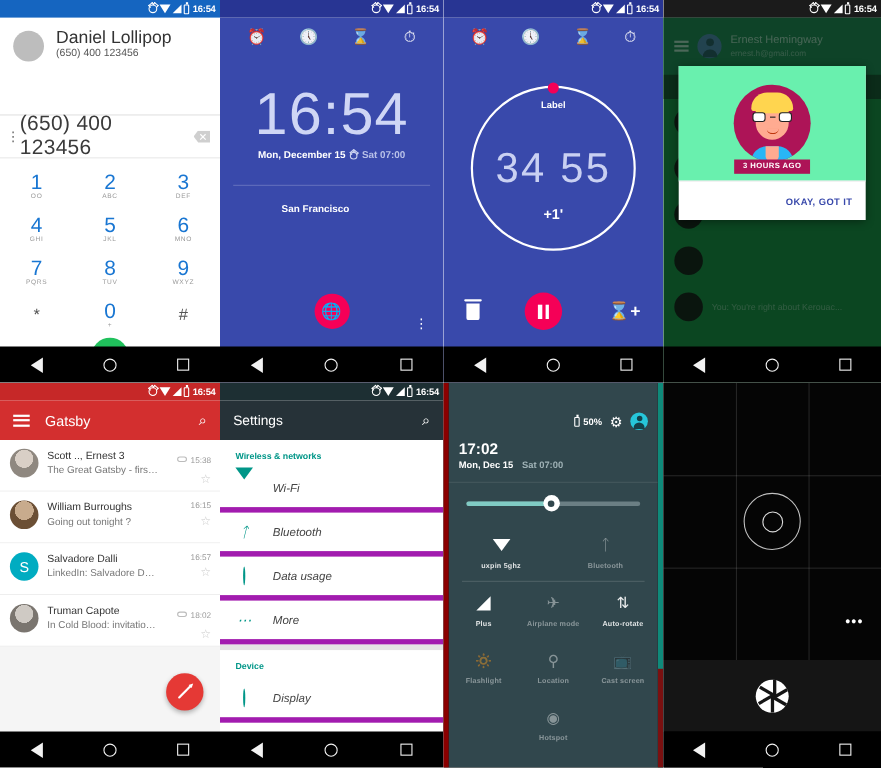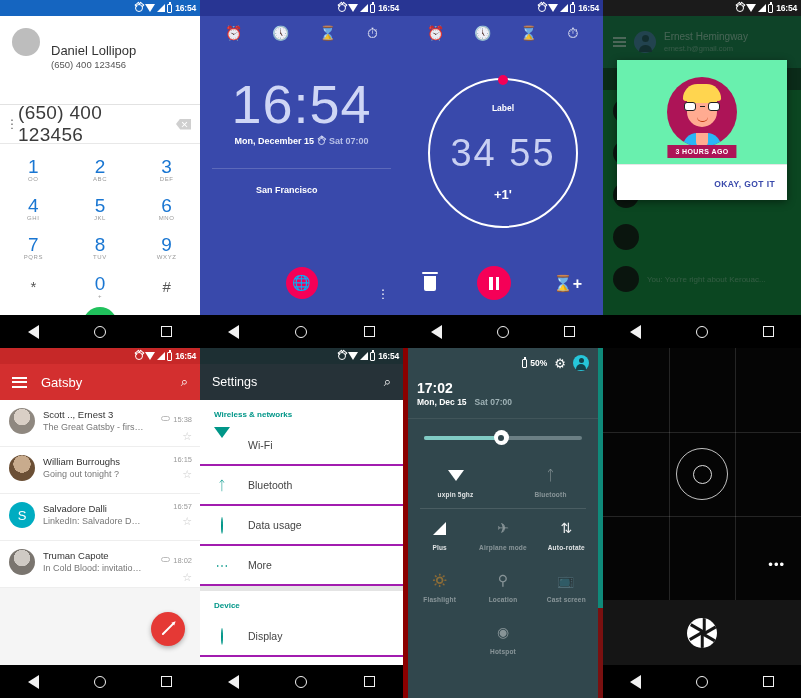--- a/index.html
+++ b/index.html
@@ -45,21 +45,21 @@
     position: absolute; bottom: 0; left: 0; right: 0; height: 33px;
     background: #000; display: flex; align-items: center; justify-content: space-around;
   }
   .nav-back { width: 0; height: 0; border-top: 7px solid transparent; border-bottom: 7px solid transparent; border-right: 11px solid #fff; opacity: .95; }
   .nav-home { width: 12px; height: 12px; border: 1.6px solid #fff; border-radius: 50%; opacity: .95; }
   .nav-recent { width: 11px; height: 11px; border: 1.6px solid #fff; opacity: .95; }
 
   
   .dial-contact { padding: 12px 10px 10px 12px; display: flex; gap: 11px; align-items: flex-start; background: #fff; height: 88px; }
   .dial-av { width: 28px; height: 28px; border-radius: 50%; background: #bdbdbd; flex: none; }
-  .dial-name { font-size: 13px; color: #333; line-height: 14px; margin-top: 16px; }
+  .dial-name { font-size: 16px; color: #333; line-height: 14px; }
   .dial-num-sm { font-size: 9.5px; color: #555; line-height: 14px; }
   .dial-input { height: 40px; background: #fff; border-top: 1px solid #e2e2e2; border-bottom: 1px solid #e8e8e8;
     display: flex; align-items: center; padding: 0 6px; gap: 4px; }
   .dial-dots { color: #666; font-size: 12px; line-height: 1; letter-spacing: 0; width: 8px; text-align: center; }
   .dial-value { flex: 1; font-size: 19px; color: #3b3b3b; letter-spacing: .3px; font-family: "Liberation Sans", sans-serif; }
   .dial-del { width: 15px; height: 11px; background: #cfcfcf; position: relative; flex: none; margin-right: 3px;
      clip-path: polygon(28% 0, 100% 0, 100% 100%, 28% 100%, 0 50%); }
   .dial-del:before, .dial-del:after { content: ""; position: absolute; left: 5px; top: 5px; width: 7px; height: 1.2px; background: #fff; }
   .dial-del:before { transform: rotate(45deg); }
   .dial-del:after { transform: rotate(-45deg); }
@@ -86,21 +86,21 @@
   .city-name { font-size: 9px; color: #fff; font-weight: bold; }
   .city-time { font-size: 30px; color: #9fa9e0; font-weight: 300; letter-spacing: .5px; }
   .clock-bottom { position: absolute; bottom: 33px; left: 0; right: 0; height: 64px; display: flex; align-items: center; justify-content: center; }
   .fab-pink { width: 32px; height: 32px; border-radius: 50%; background: #F50057; display: flex; align-items: center; justify-content: center; color: #fff; font-size: 15px; }
   .clock-overflow { position: absolute; right: 14px; bottom: 52px; color: #fff; font-size: 12px; letter-spacing: 0; line-height: 4px; text-align: center; }
 
   
   .timer-ring { width: 150px; height: 150px; border: 2px solid #fff; border-radius: 50%; margin: 28px auto 0; position: relative;
      display: flex; flex-direction: column; align-items: center; justify-content: center; }
   .timer-dot { position: absolute; top: -5px; left: 50%; margin-left: -5px; width: 10px; height: 10px; border-radius: 50%; background: #F50057; }
-  .timer-label { font-size: 8.5px; color: #fff; font-weight: bold; position: absolute; top: 23px; }
+  .timer-label { font-size: 8.5px; color: #fff; font-weight: bold; position: absolute; top: 10px; }
   .timer-digits { font-size: 38px; color: #c9d0f2; font-weight: 300; letter-spacing: 2px; }
   .timer-plus { font-size: 13px; color: #fff; font-weight: bold; position: absolute; bottom: 24px; }
   .timer-actions { position: absolute; bottom: 33px; left: 0; right: 0; height: 64px; display: flex; align-items: center; justify-content: space-around; }
   .trash { width: 12px; height: 15px; background: #fff; border-radius: 0 0 2px 2px; position: relative; }
   .trash:before { content: ""; position: absolute; top: -4px; left: -2px; width: 16px; height: 2.5px; background: #fff; border-radius: 1px; }
   .pause-fab { width: 34px; height: 34px; border-radius: 50%; background: #F50057; display: flex; align-items: center; justify-content: center; gap: 3px; }
   .pause-fab i { display: block; width: 3.5px; height: 13px; background: #fff; }
   .addtimer { color: #fff; font-size: 16px; font-weight: bold; }
 
   
@@ -162,36 +162,36 @@
      display: flex; align-items: center; justify-content: center; box-shadow: 0 2px 5px rgba(0,0,0,.3); }
   .gm-pencil { width: 16px; height: 2.4px; background: #fff; transform: rotate(-45deg); border-radius: 1px; position: relative; }
   .gm-pencil:after { content: ""; position: absolute; right: -3px; top: -1px; border-left: 4px solid #fff; border-top: 2.3px solid transparent; border-bottom: 2.3px solid transparent; }
   .gm-blank { background: #f5f5f5; position: absolute; left: 0; right: 0; bottom: 33px; top: 230px; }
 
   
   .st-head { height: 36px; background: #263238; display: flex; align-items: center; padding: 0 12px; }
   .st-title { flex: 1; color: #fff; font-size: 12.5px; }
   .st-search { color: #fff; font-size: 13px; }
   .st-section { font-size: 8px; color: #009688; font-weight: bold; padding: 10px 14px 7px; }
-  .st-row { height: 40px; display: flex; align-items: center; gap: 18px; padding: 0 14px; border-bottom: 2px solid #a21caf; }
+  .st-row { height: 40px; display: flex; align-items: center; gap: 18px; padding: 0 14px; border-bottom: 5px solid #a21caf; font-style: italic; }
   .st-row:last-child { border-bottom: 0; }
   .st-ico { width: 16px; text-align: center; color: #009688; font-size: 13px; flex: none; }
   .st-label { font-size: 10.5px; color: #444; }
   .st-divider { height: 5px; background: #e4e4e4; }
   .ico-wifi { width: 0; height: 0; border-left: 8px solid transparent; border-right: 8px solid transparent; border-top: 11px solid #009688; margin: 0 auto; }
   .ico-data { width: 11px; height: 11px; border: 1.6px solid #009688; border-radius: 50%; margin: 0 auto; }
   .ico-display { width: 12px; height: 12px; border: 1.6px solid #009688; border-radius: 50%; margin: 0 auto; background: linear-gradient(to right, transparent 50%, #009688 50%); }
 
   
   .qs-wrap { position: absolute; inset: 0; background: #000; }
   .qs-edge-l { position: absolute; left: 0; top: 0; bottom: 0; width: 5px; background: #8B0000; }
   .qs-edge-r { position: absolute; right: 0; top: 0; bottom: 0; width: 5px; background: #0f8a7a; }
   .qs-edge-r2 { position: absolute; right: 0; bottom: 0; height: 90px; width: 5px; background: #7a1010; }
   .qs-panel { position: absolute; left: 5px; right: 5px; top: 0; bottom: 0; background: #31474d; }
-  .qs-sb { height: 30px; display: flex; align-items: center; justify-content: flex-end; gap: 7px; padding: 0 9px; color: #fff; font-size: 9px; }
+  .qs-sb { height: 30px; display: flex; align-items: center; justify-content: flex-end; gap: 7px; padding: 0 9px; color: #fff; font-size: 9px; margin-top: 20px; }
   .qs-batt { display: flex; align-items: center; gap: 3px; font-size: 8.5px; font-weight: bold; }
   .qs-gear { font-size: 13px; }
   .qs-user { width: 16px; height: 16px; border-radius: 50%; background: #26C6DA; position: relative; }
   .qs-user:before { content:""; position:absolute; top:3px; left:5.5px; width:5px; height:5px; border-radius:50%; background:#14414a; }
   .qs-user:after { content:""; position:absolute; bottom:1px; left:3px; width:10px; height:6px; border-radius:5px 5px 0 0; background:#14414a; }
   .qs-clock { padding: 2px 0 11px 9px; }
   .qs-time { font-size: 14px; color: #fff; font-weight: bold; line-height: 17px; }
   .qs-date { font-size: 8.5px; color: #fff; font-weight: bold; display: flex; align-items: center; gap: 4px; }
   .qs-date .dim { color: #9fb2b6; }
   .qs-body { border-top: 1px solid rgba(255,255,255,.08); padding-top: 17px; }

